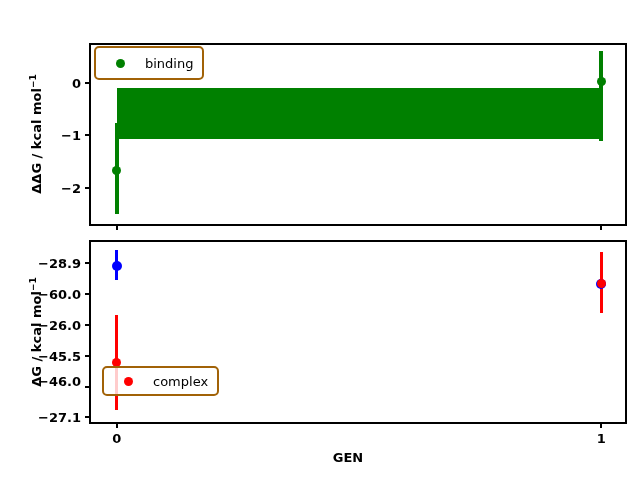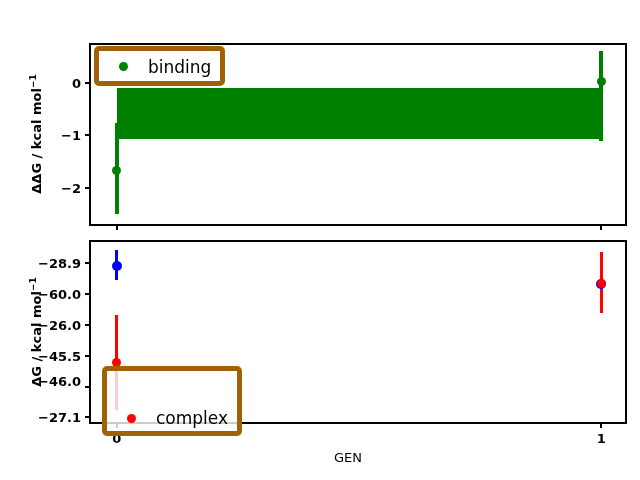--- a/index.html
+++ b/index.html
@@ -13,40 +13,40 @@
   }
   .axes { position:absolute; border:2px solid #000; background:transparent; }
   #axes0 { left:89px; top:43px;  width:534px; height:179px; }
   #axes1 { left:89px; top:240px; width:534px; height:180px; }
   .ylab {
     position:absolute; white-space:nowrap; font-size:13px; font-weight:bold; color:#000;
     transform:translate(-50%,-50%) rotate(-90deg);
   }
   .ylab sup { font-size:9px; }
   .xlab {
-    position:absolute; font-size:13px; font-weight:normal; color:#000;
+    position:absolute; font-size:13px; font-weight:bold; color:#000;
     transform:translateX(-50%); white-space:nowrap;
   }
   .tick-label-y {
     position:absolute; font-size:13px; font-weight:bold; color:#000;
     transform:translate(-100%,-50%); white-space:nowrap;
   }
   .tick-label-x {
     position:absolute; font-size:13px; font-weight:bold; color:#000;
     transform:translateX(-50%); white-space:nowrap;
   }
   .tick-mark { position:absolute; background:#000; }
   .band { position:absolute; z-index:2; }
   .center-line { position:absolute; z-index:1; }
   .ebar { position:absolute; z-index:3; }
   .marker { position:absolute; border-radius:50%; z-index:4; }
   .legend {
     position:absolute; z-index:10; background:rgba(255,255,255,0.8);
-    border:5px solid #a16207; border-radius:5px; padding:5px 9px 4px 7px;
-    font-size:17px; color:#000; white-space:nowrap;
+    border:2px solid #a16207; border-radius:5px; padding:5px 9px 4px 7px;
+    font-size:13px; color:#000; white-space:nowrap;
   }
   .legend-row { display:flex; align-items:center; height:21px; }
   .legend-marker-cell { width:34px; display:flex; justify-content:center; align-items:center; margin-right:8px; }
   .legend-dot { width:9px; height:9px; border-radius:50%; }
   .legend-dotted { width:34px; height:0; border-top:2.5px dotted; }
 </style>
 </head>
 <body>
 
 <div id="fig">
@@ -108,21 +108,21 @@
   <div class="legend" style="left:94px; top:46px;">
     <div class="legend-row">
       <span class="legend-marker-cell">
           <span class="legend-dot" style="background:#008000;"></span>
         </span>
       <span>binding</span>
     </div>
   </div>
 
   <div class="legend" style="left:102px; top:366px; padding:3px 9px 3px 7px;">
-    <div class="legend-row" style="height:20px;margin-top:34px;">
+    <div class="legend-row" style="height:20px;">
       <span class="legend-marker-cell">
           <span class="legend-dot" style="background:#ff0000;"></span>
         </span>
       <span>complex</span>
     </div>
   </div>
 
 </div>
 
 </body></html>

